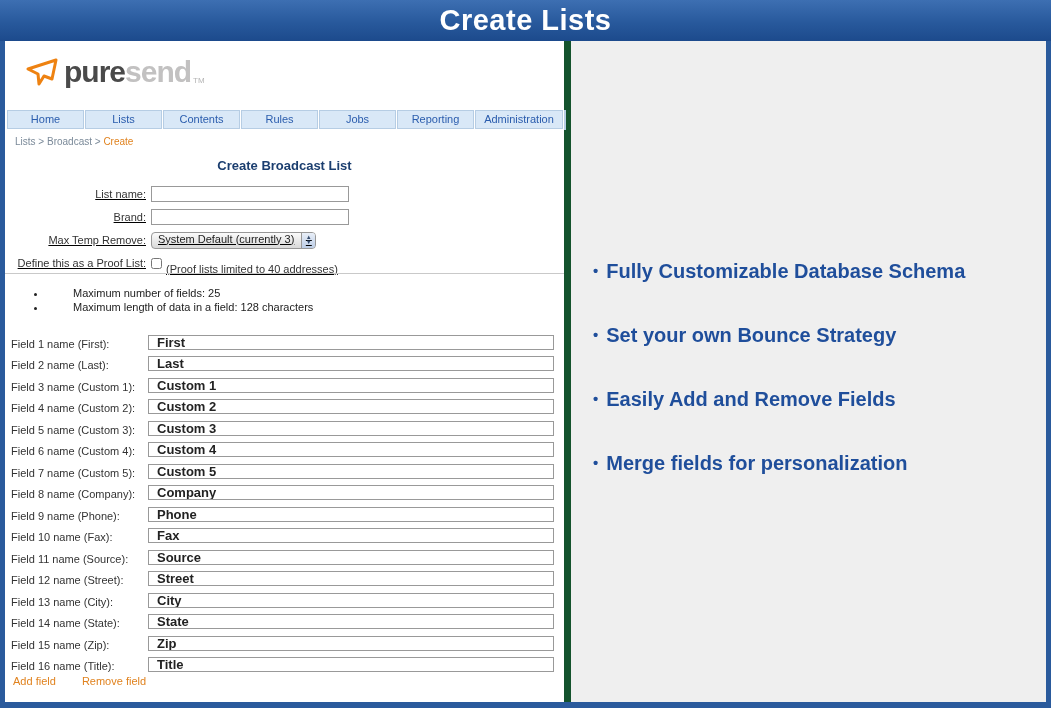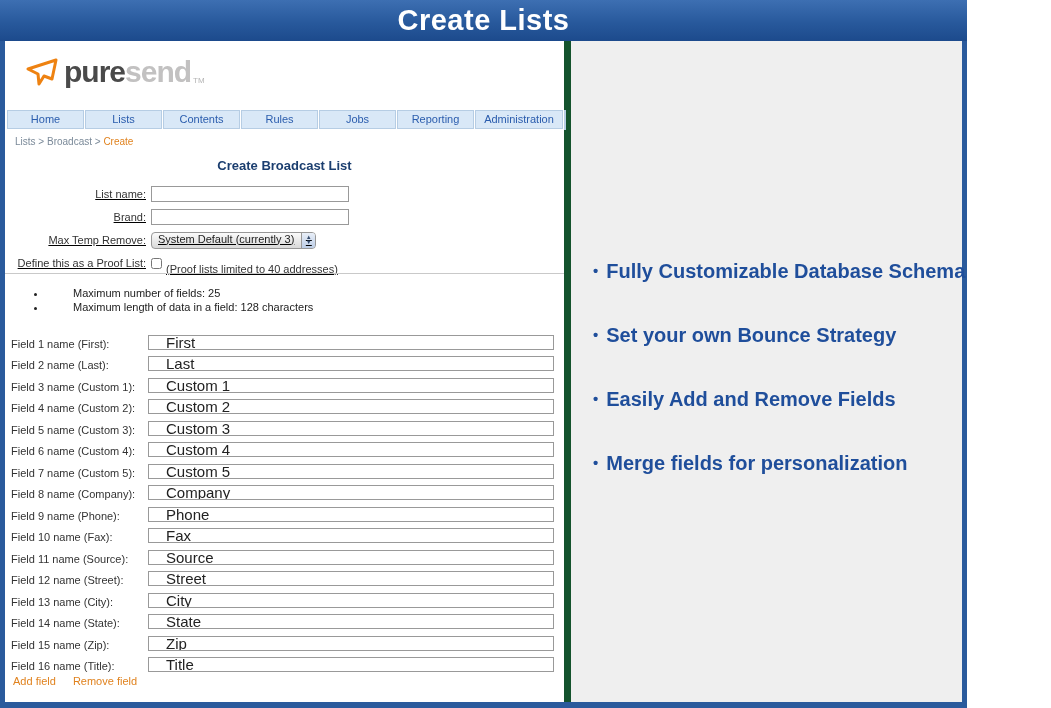--- a/index.html
+++ b/index.html
@@ -1,18 +1,18 @@
 <!DOCTYPE html>
 <html><head>
 <meta charset="utf-8">
 <style>
   * { box-sizing: border-box; }
   body { margin:0; background:#fff; font-family:"Liberation Sans", sans-serif; }
 
-  .slide { position:relative; width:967px; height:708px; background:#2a5a9c; overflow:hidden; }
+  .slide { position:relative; width:1051px; height:708px; background:#2a5a9c; overflow:hidden; }
 
   
   .banner { position:absolute; top:0; left:0; right:0; height:41px;
             background:linear-gradient(180deg,#3d6fb2 0%, #28599c 55%, #1c4a8c 100%);
             display:flex; align-items:center; justify-content:center; }
   .banner-title { color:#ffffff; font-size:29px; font-weight:bold; letter-spacing:0.5px; }
 
   
   .content { position:absolute; top:41px; left:5px; right:5px; bottom:6px; background:#efefef; }
 
@@ -56,25 +56,25 @@
 
   .divider { position:absolute; top:232px; left:0; right:0; border-top:1px solid #c9c9c9; }
 
   .notes { position:absolute; top:246px; left:28px; margin:0; padding-left:14px;
            font-size:11px; color:#222; }
   .notes li { margin-bottom:2px;padding-left:26px; }
 
   .field-rows { position:absolute; top:287px; left:6px; right:10px; }
   .field-row { display:flex; align-items:flex-end; height:21.5px; }
   .field-label { width:137px; font-size:11px; color:#333; flex:none; }
-  .field-input { flex:1; height:15px; border:1px solid #999; font-size:15px; font-weight:normal;
-                 padding:1px 17px; font-family:inherit; color:#222; background:#fff; }
+  .field-input { flex:1; height:15px; border:1px solid #999; font-size:13px; font-weight:bold;
+                 padding:1px 8px; font-family:inherit; color:#222; background:#fff; }
 
   .actions { position:absolute; top:634px; left:8px; font-size:11px; }
-  .actions a { color:#e0821e; margin-right:14px; cursor:pointer; text-decoration:none; }
+  .actions a { color:#e0821e; margin-right:23px; cursor:pointer; text-decoration:none; }
 
   
   .bullets { position:absolute; left:588px; top:218px; width:450px; }
   .rb { display:flex; margin-bottom:40px; color:#1f4e9b; font-weight:bold;
         font-size:20px; line-height:24px; }
   .dot { margin-right:8px; font-size:15px; line-height:24px; }
 </style>
 </head>
 <body>
 

